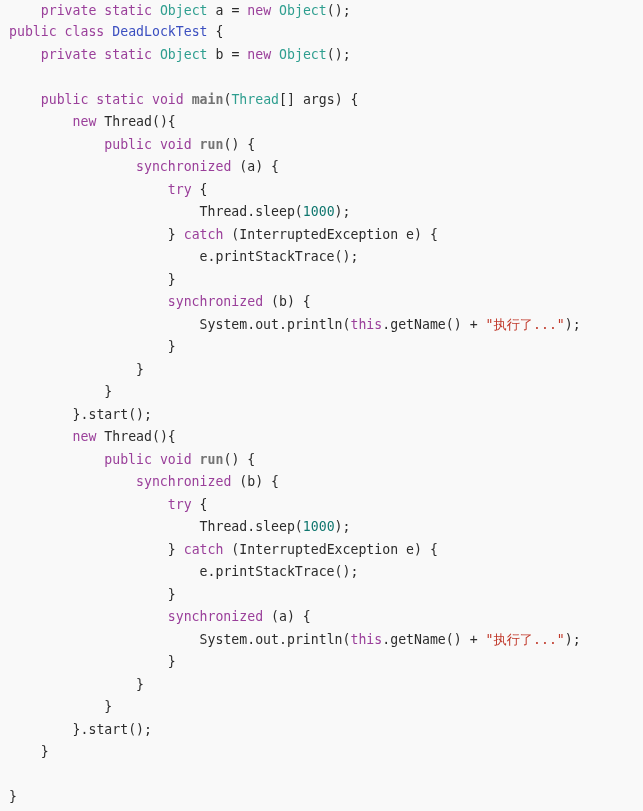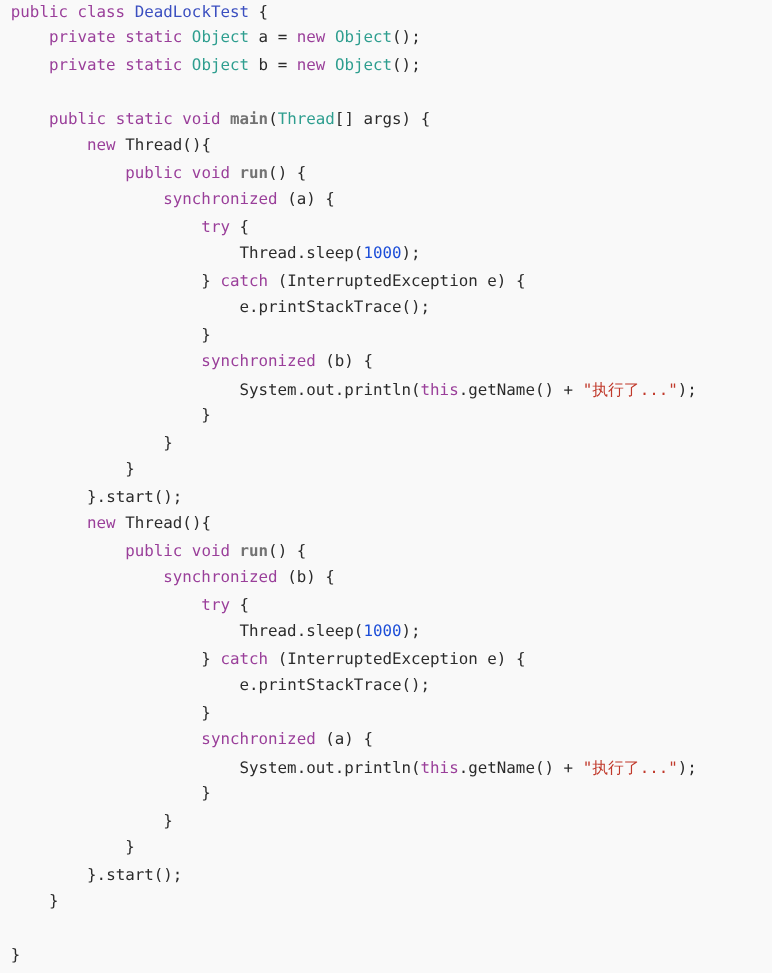--- a/index.html
+++ b/index.html
@@ -32,32 +32,32 @@
   }
   .code-line:first-child {
     line-height: 21px;
     height: 21px;
   }
   
   .tok-kw   { color: #9a3f9a; }
   .tok-type { color: #2e9e8f; }
   .tok-cls  { color: #3b4fc0; }
   .tok-fn   { color: #737373; font-weight: bold; }
-  .tok-num  { color: #1d4ed8; }
+  .tok-num  { color: #0f766e; }
   .tok-str  { color: #c0392b; }
   .tok-pln  { color: #2b2b2b; }
   .tok-punc { color: #2b2b2b; }
-  .cjk      { font-family: Liberation Serif, serif; }
+  .cjk      { font-family: Liberation Mono, monospace; }
 </style>
 </head>
 <body>
 
 <div id="code-view">
+    <div class="code-line">    <span class="tok-kw">private</span> <span class="tok-kw">static</span> <span class="tok-type">Object</span> <span class="tok-pln">a</span> <span class="tok-punc">=</span> <span class="tok-kw">new</span> <span class="tok-type">Object</span><span class="tok-punc">(</span><span class="tok-punc">)</span><span class="tok-punc">;</span></div>
     <div class="code-line"><span class="tok-kw">public</span> <span class="tok-kw">class</span> <span class="tok-cls">DeadLockTest</span> <span class="tok-punc">{</span></div>
-    <div class="code-line">    <span class="tok-kw">private</span> <span class="tok-kw">static</span> <span class="tok-type">Object</span> <span class="tok-pln">a</span> <span class="tok-punc">=</span> <span class="tok-kw">new</span> <span class="tok-type">Object</span><span class="tok-punc">(</span><span class="tok-punc">)</span><span class="tok-punc">;</span></div>
     <div class="code-line">    <span class="tok-kw">private</span> <span class="tok-kw">static</span> <span class="tok-type">Object</span> <span class="tok-pln">b</span> <span class="tok-punc">=</span> <span class="tok-kw">new</span> <span class="tok-type">Object</span><span class="tok-punc">(</span><span class="tok-punc">)</span><span class="tok-punc">;</span></div>
     <div class="code-line">&nbsp;</div>
     <div class="code-line">    <span class="tok-kw">public</span> <span class="tok-kw">static</span> <span class="tok-kw">void</span> <span class="tok-fn">main</span><span class="tok-punc">(</span><span class="tok-type">Thread</span><span class="tok-punc">[</span><span class="tok-punc">]</span> <span class="tok-pln">args</span><span class="tok-punc">)</span> <span class="tok-punc">{</span></div>
     <div class="code-line">        <span class="tok-kw">new</span> <span class="tok-pln">Thread</span><span class="tok-punc">(</span><span class="tok-punc">)</span><span class="tok-punc">{</span></div>
     <div class="code-line">            <span class="tok-kw">public</span> <span class="tok-kw">void</span> <span class="tok-fn">run</span><span class="tok-punc">(</span><span class="tok-punc">)</span> <span class="tok-punc">{</span></div>
     <div class="code-line">                <span class="tok-kw">synchronized</span> <span class="tok-punc">(</span><span class="tok-pln">a</span><span class="tok-punc">)</span> <span class="tok-punc">{</span></div>
     <div class="code-line">                    <span class="tok-kw">try</span> <span class="tok-punc">{</span></div>
     <div class="code-line">                        <span class="tok-pln">Thread</span><span class="tok-punc">.</span><span class="tok-pln">sleep</span><span class="tok-punc">(</span><span class="tok-num">1000</span><span class="tok-punc">)</span><span class="tok-punc">;</span></div>
     <div class="code-line">                    <span class="tok-punc">}</span> <span class="tok-kw">catch</span> <span class="tok-punc">(</span><span class="tok-pln">InterruptedException</span> <span class="tok-pln">e</span><span class="tok-punc">)</span> <span class="tok-punc">{</span></div>
     <div class="code-line">                        <span class="tok-pln">e</span><span class="tok-punc">.</span><span class="tok-pln">printStackTrace</span><span class="tok-punc">(</span><span class="tok-punc">)</span><span class="tok-punc">;</span></div>

